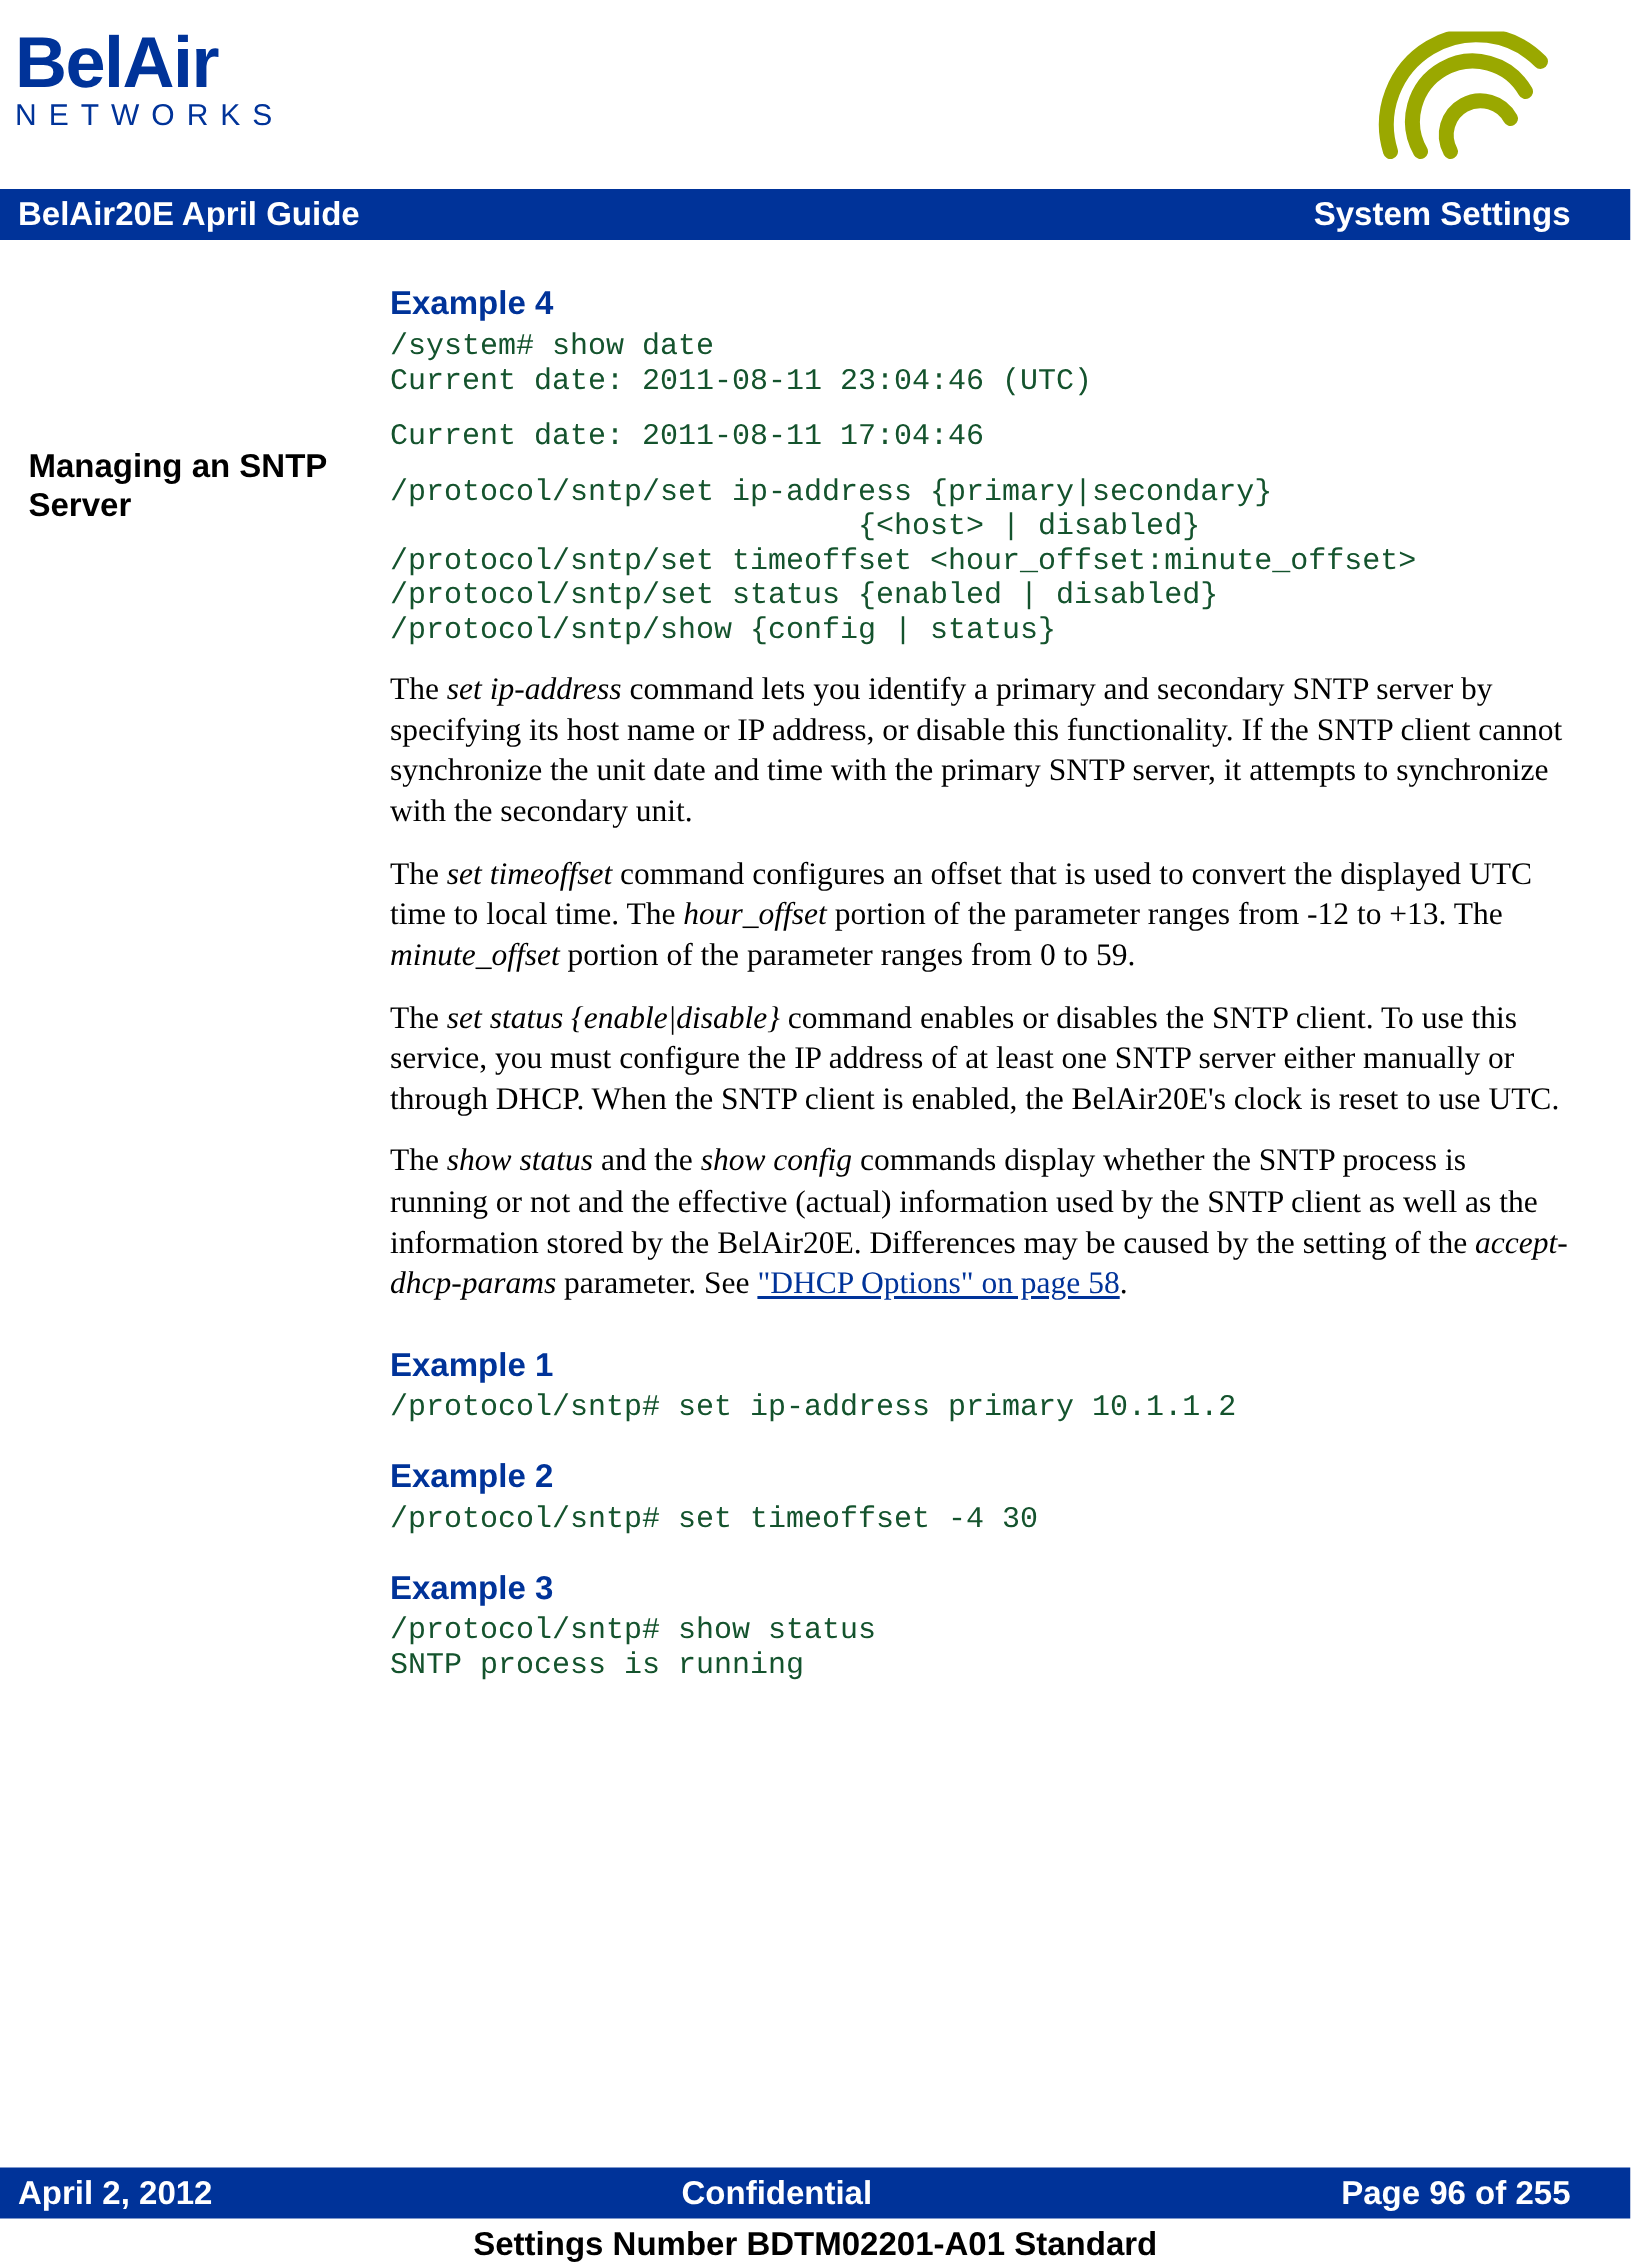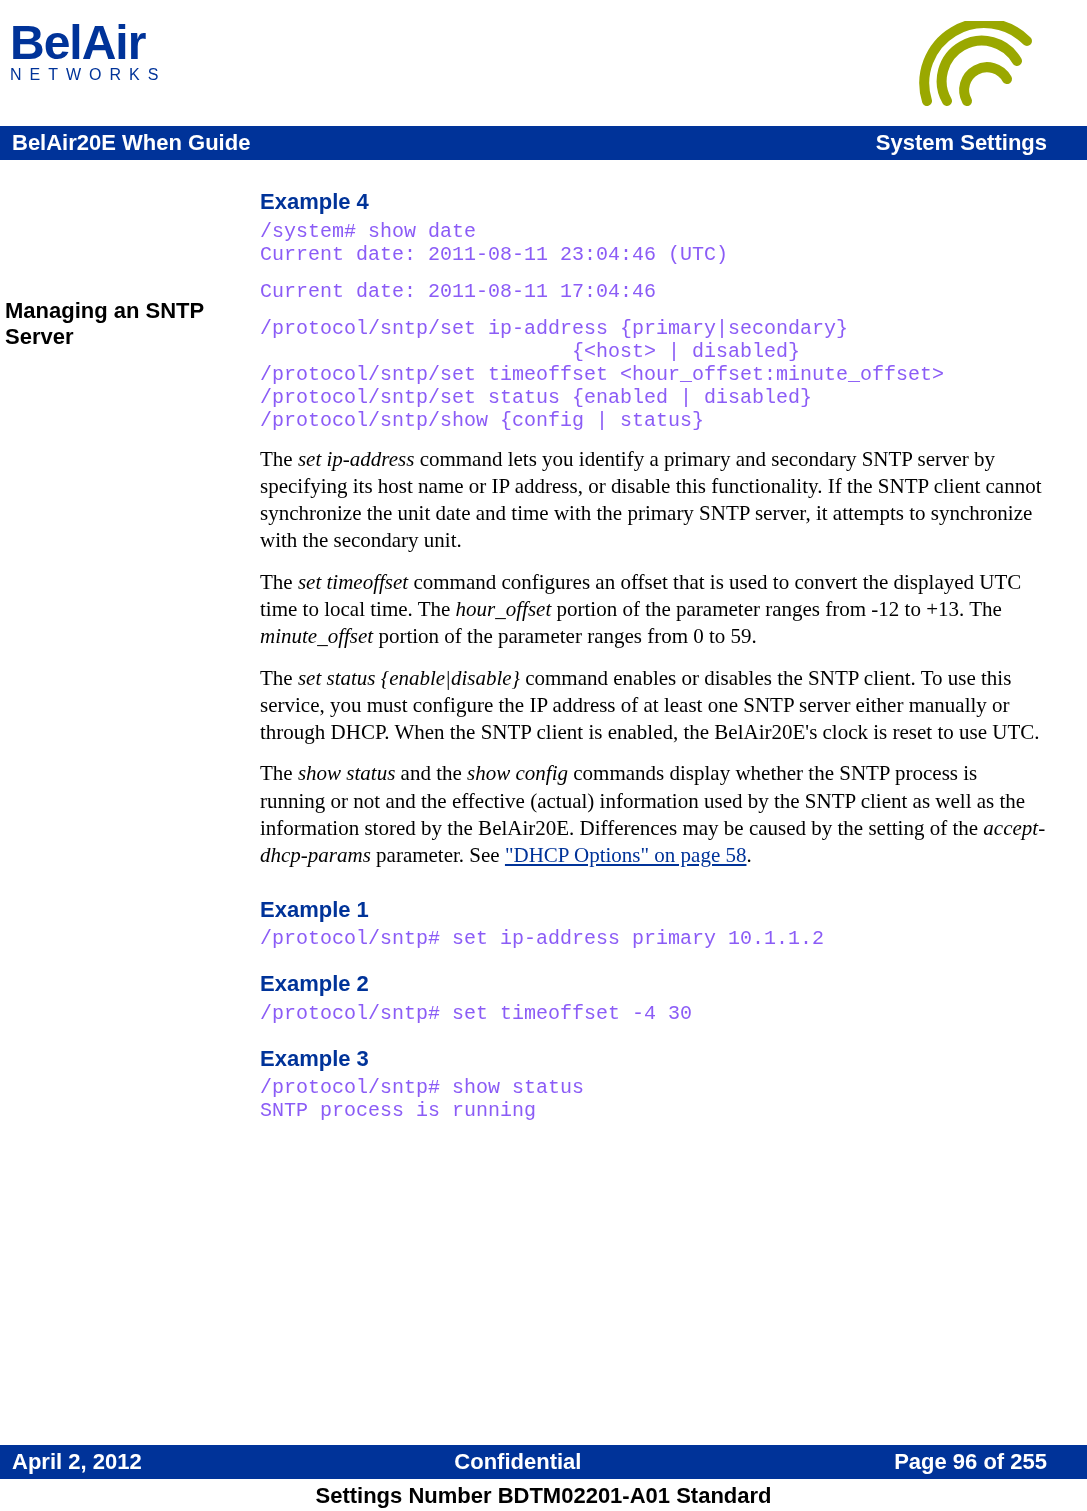--- a/index.html
+++ b/index.html
@@ -24,21 +24,21 @@
     .logo-text-top {
       font-family: Arial, sans-serif;
       font-weight: bold;
       font-size: 48px;
       color: #003399;
       letter-spacing: -1px;
       line-height: 0.9;
     }
     .logo-text-bottom {
       font-family: Arial, sans-serif;
-      font-size: 16px;
+      font-size: 20px;
       color: #003399;
       letter-spacing: 8px;
       margin-top: 2px;
     }
     .arc-logo {
       margin-top: 5px;
     }
     .title-bar {
       background: #003399;
       color: #fff;
@@ -50,21 +50,21 @@
       font-size: 22px;
       margin-top: 15px;
     }
     .content {
       display: flex;
       padding: 20px 40px 0 0;
     }
     .left-col {
       width: 260px;
       flex-shrink: 0;
-      padding: 0 15px 0 5px;
+      padding: 0 15px 0 19px;
     }
     .side-heading {
       font-family: Arial, sans-serif;
       font-weight: bold;
       font-size: 22px;
       color: #000;
       line-height: 1.2;
       margin-top: 118px;
     }
     .right-col {
@@ -78,21 +78,21 @@
       font-weight: bold;
       font-size: 22px;
       margin-top: 8px;
       margin-bottom: 4px;
     }
     .mono {
       font-family: 'Courier New', Courier, monospace;
       font-size: 20px;
       white-space: pre;
       line-height: 1.15;
-      color: #8b5cf6;
+      color: #14532d;
     }
     .body-para {
       margin-top: 14px;
       font-size: 21px;
       line-height: 1.3;
     }
     .italic { font-style: italic; }
     .link {
       color: #003399;
       text-decoration: underline;
@@ -134,21 +134,21 @@
   <svg class="arc-logo" width="140" height="90" viewBox="0 0 140 90">
     <g fill="none" stroke="#9aa800" stroke-width="10" stroke-linecap="round">
       <path d="M 20 80 A 60 60 0 0 1 120 20"></path>
       <path d="M 40 80 A 40 40 0 0 1 110 40"></path>
       <path d="M 60 80 A 22 22 0 0 1 100 58"></path>
     </g>
   </svg>
 </div>
 
 <div class="title-bar">
-  <span>BelAir20E When Guide</span>
+  <span>BelAir20E April Guide</span>
   <span>System Settings</span>
 </div>
 
 <div class="content">
   <div class="left-col">
     <div class="side-heading">Managing an SNTP Server</div>
   </div>
   <div class="right-col">
 
     <div class="example-heading">Example 4</div>

